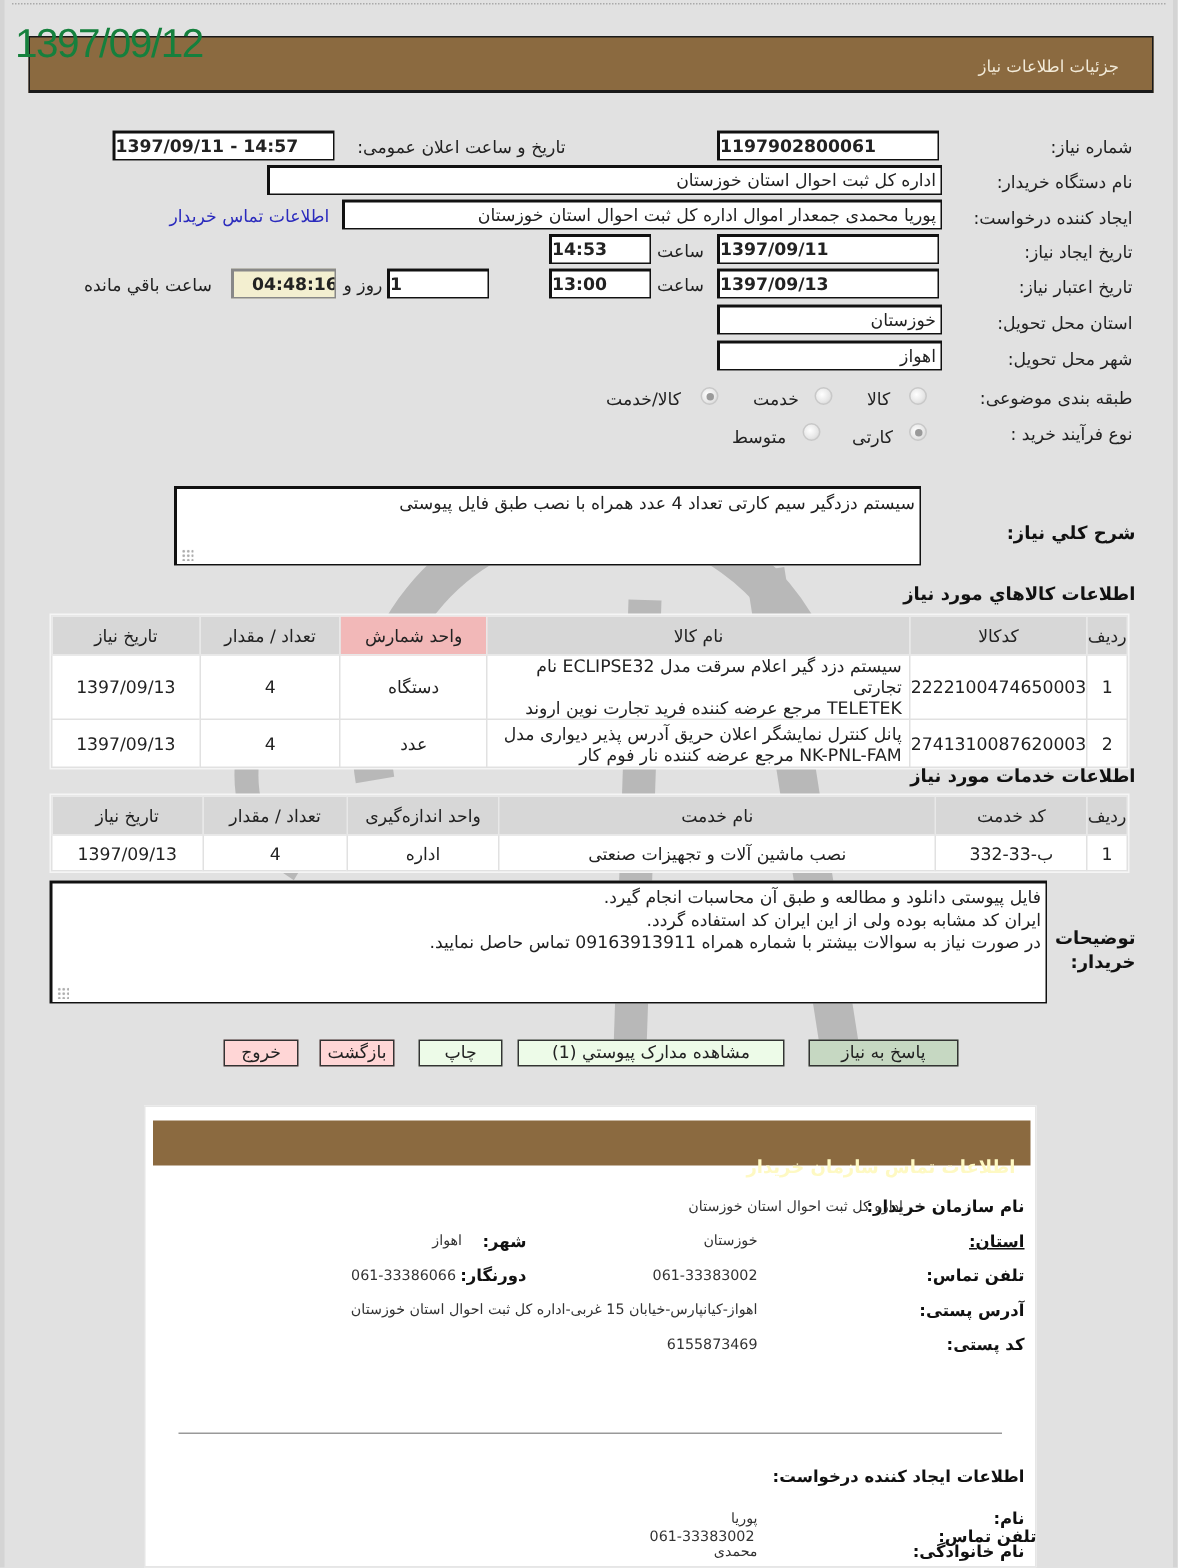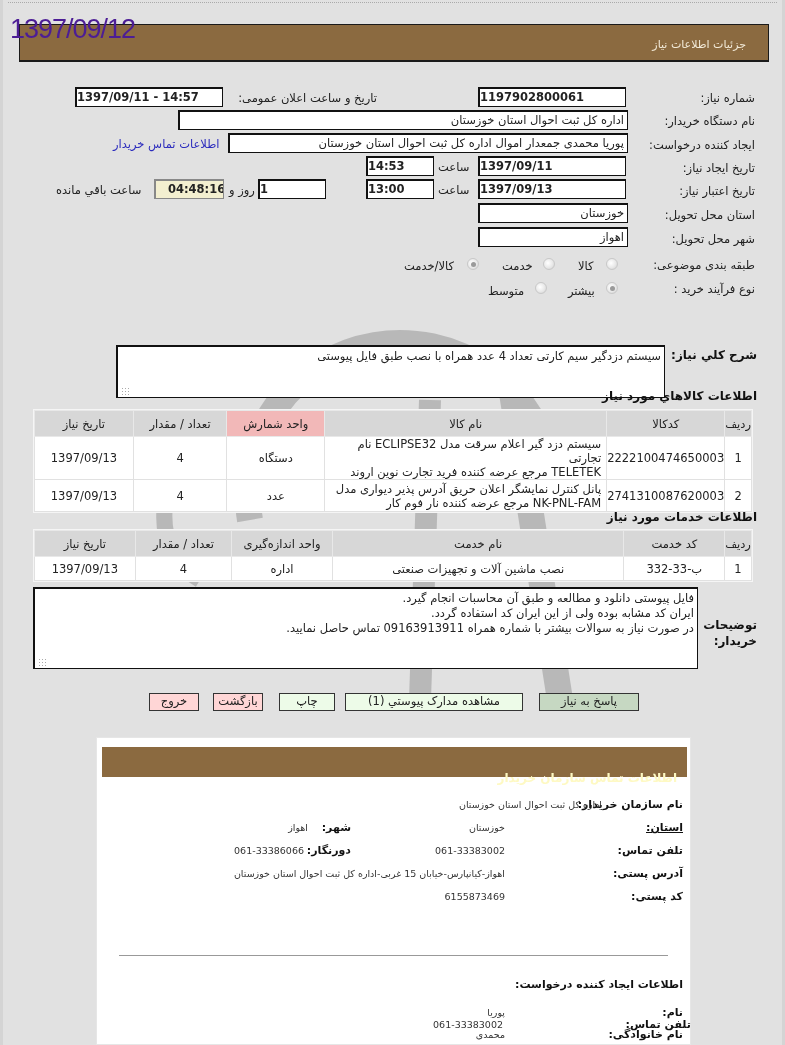--- a/index.html
+++ b/index.html
@@ -10,21 +10,21 @@
     font-size: 11px;
     color: #222;
     position: relative;
   }
   .dotted-top { position: absolute; left: 8px; right: 8px; top: 2px; border-top: 1px dotted #aaa; }
   .left-edge { position: absolute; left: 0; top: 0; bottom: 0; width: 3px; background: #d4d4d4; }
   .right-edge { position: absolute; right: 0; top: 0; bottom: 0; width: 3px; background: #d4d4d4; }
 
   .stamp {
     position: absolute; left: 10px; top: 14px;
-    color: #4c1d95; font-family: "Liberation Sans", sans-serif;
+    color: #15803d; font-family: "Liberation Sans", sans-serif;
     font-size: 27px; letter-spacing: -1px; z-index: 5;
   }
   .title-bar {
     position: absolute; left: 19px; top: 24px; width: 750px; height: 38px;
     background: #8b6a40; border: 1px solid #1a1a1a; border-bottom-width: 2px;
   }
   .title-bar span {
     position: absolute; right: 22px; top: 13px; color: #f2ead8; font-size: 11px;
   }
 
@@ -131,26 +131,26 @@
 <div class="lbl z2" style="right:30px; top:258px;">طبقه بندی موضوعی:</div>
 <div class="radio z2" style="left:606px; top:258px;"></div>
 <div class="rlbl z2" style="left:578px; top:259px;">کالا</div>
 <div class="radio z2" style="left:543px; top:258px;"></div>
 <div class="rlbl z2" style="left:502px; top:259px;">خدمت</div>
 <div class="radio on z2" style="left:467px; top:258px;"></div>
 <div class="rlbl z2" style="left:404px; top:259px;">کالا/خدمت</div>
 
 <div class="lbl z2" style="right:30px; top:282px;">نوع فرآيند خريد :</div>
 <div class="radio on z2" style="left:606px; top:282px;"></div>
-<div class="rlbl z2" style="left:568px; top:284px;">بيشتر</div>
+<div class="rlbl z2" style="left:568px; top:284px;">کارتی</div>
 <div class="radio z2" style="left:535px; top:282px;"></div>
 <div class="rlbl z2" style="left:488px; top:284px;">متوسط</div>
 
 <div class="sec-h z2" style="right:28px; top:348px;">شرح کلي نياز:</div>
-<div class="textarea z2" style="left:116px; top:345px; width:549px; height:53px;padding-left:28px;">
+<div class="textarea z2" style="left:116px; top:324px; width:498px; height:53px;padding-left:28px;">
   <div>سيستم دزدگير سيم کارتی تعداد 4 عدد همراه با  نصب طبق فايل پيوستی</div>
   <span class="grip"></span>
 </div>
 
 <div class="sec-h z2" style="right:28px; top:389px;">اطلاعات کالاهاي مورد نياز</div>
 <table class="grid z2" style="left:34px; top:410px; width:718px;">
   <tbody>
       <tr>
     <th style="width:24px">رديف</th>
     <th style="width:100px">کدکالا</th>

